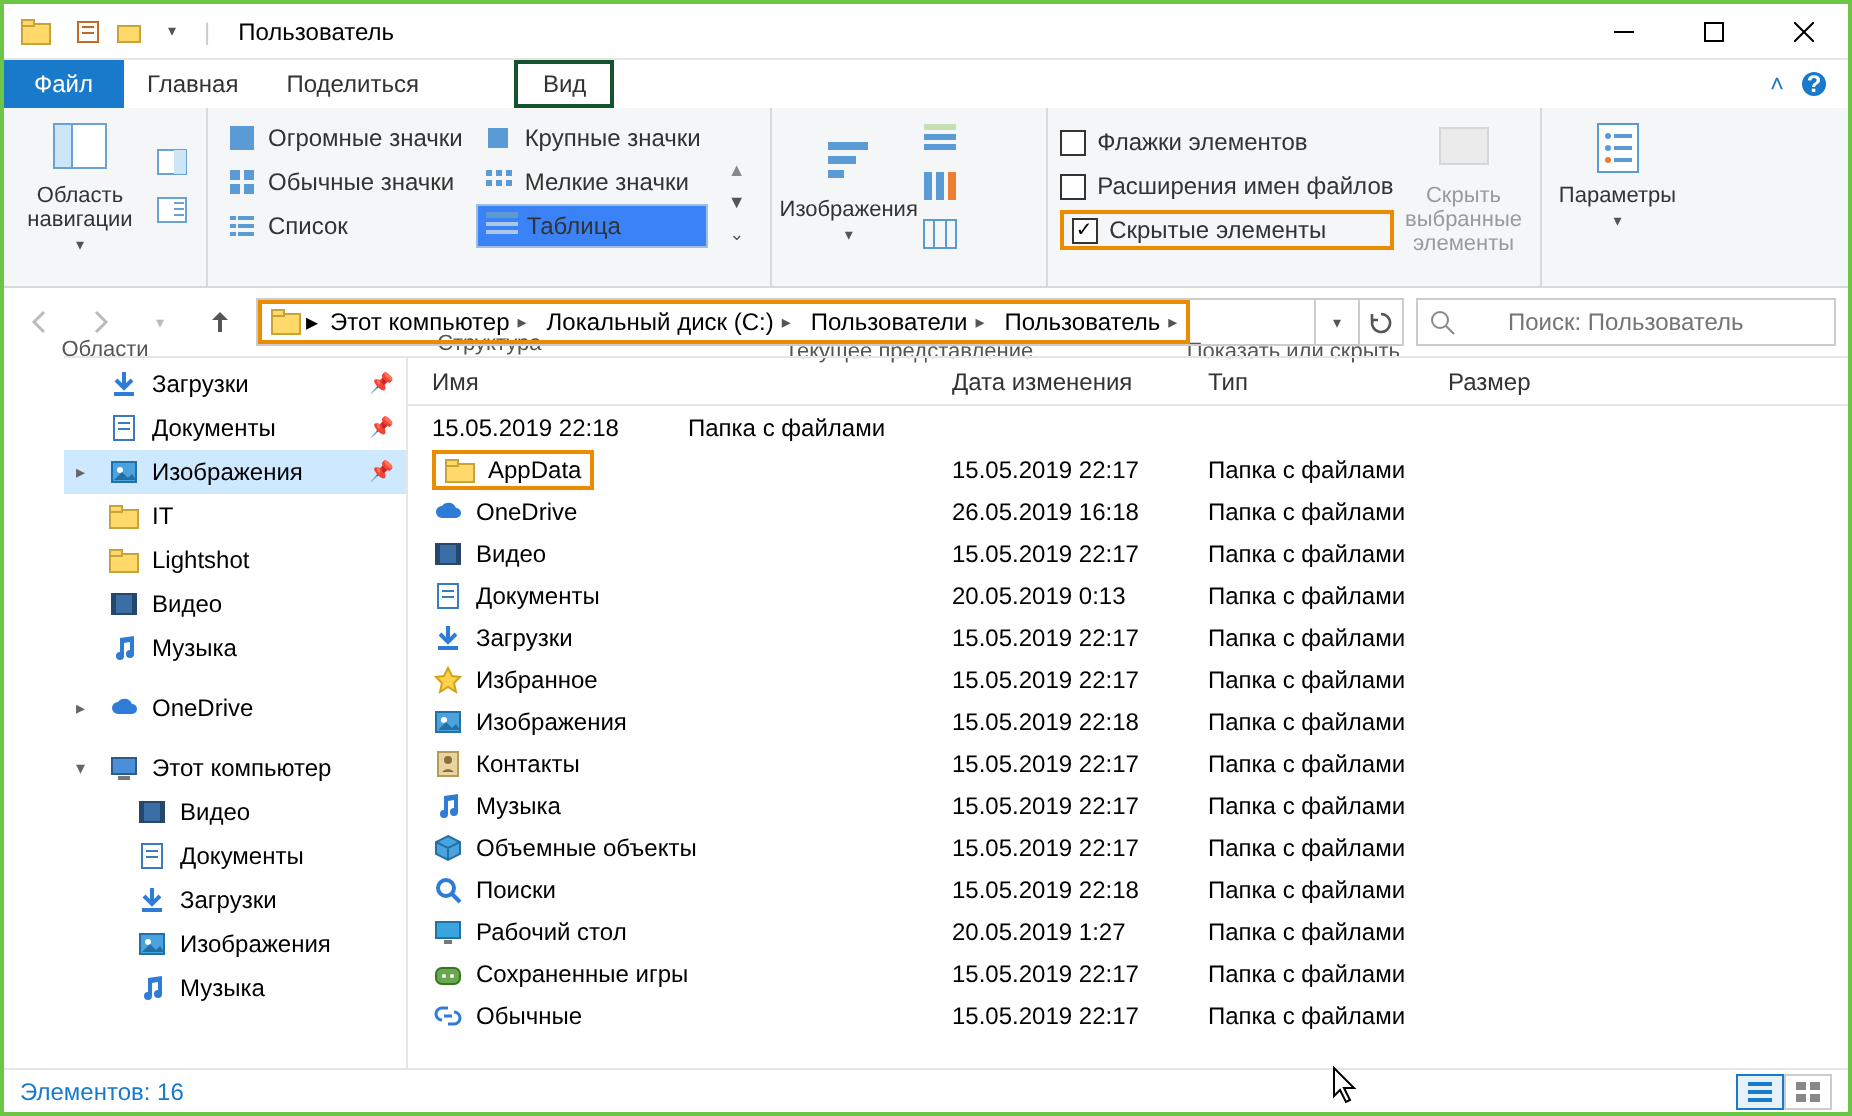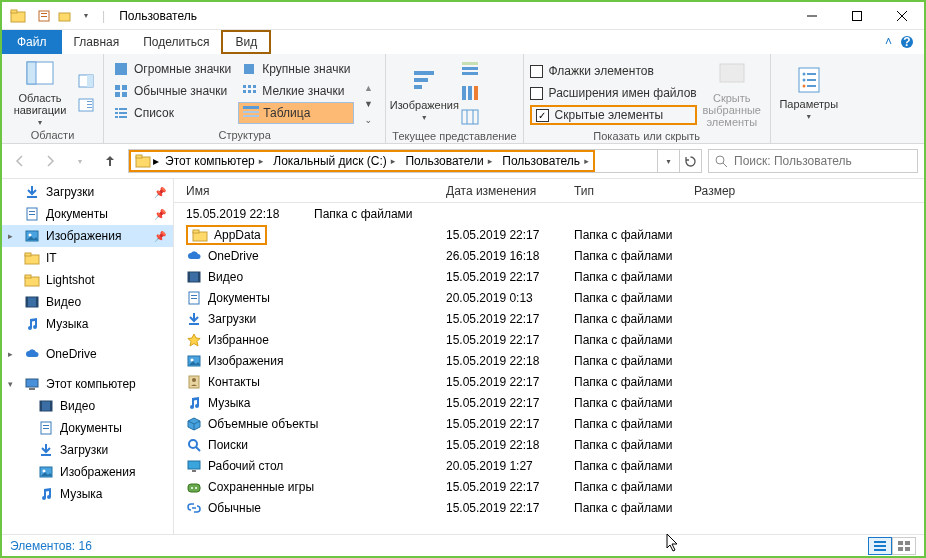--- a/index.html
+++ b/index.html
@@ -9,53 +9,53 @@
 .titlebar-left { display: flex; align-items: center; gap: 6px; padding-left: 6px; }
 .titlebar-qat { display: flex; gap: 1px; align-items: center; }
 .qat-btn { width: 20px; height: 20px; display: flex; align-items: center; justify-content: center; }
 .title-text { margin-left: 8px; font-size: 12px; color: #000; }
 .titlebar-right { margin-left: auto; display: flex; }
 .win-ctl { width: 45px; height: 28px; display: flex; align-items: center; justify-content: center; }
 
 .tabs { height: 24px; display: flex; align-items: stretch; background: #fff; }
 .tab { padding: 0 12px; display: flex; align-items: center; font-size: 12px; color: #333; position: relative; }
 .tab.file { background: #1979ca; color: #fff; padding: 0 15px; }
-.tab.active { border: 2px solid #a16207; }
+.tab.active { border: 2px solid #14532d; margin-left: 36px; }
 .tabs-right { margin-left: auto; display: flex; align-items: center; padding-right: 10px; gap: 8px; }
 
 .ribbon { display: flex; background: #f5f6f7; border-bottom: 1px solid #d9d9d9; height: 90px; }
-.ribbon-group { border-right: 1px solid #d9d9d9; padding: 4px 6px 2px 6px; display: flex; flex-direction: column; }
+.ribbon-group { border-right: 1px solid #d9d9d9; padding: 4px 6px 2px 6px; display: flex; flex-direction: column; gap: 40px; }
 .ribbon-group-content { flex: 1; display: flex; gap: 3px; }
 .ribbon-group-label { text-align: center; color: #555; font-size: 11px; padding-top: 2px; }
 .big-btn { display: flex; flex-direction: column; align-items: center; justify-content: center; width: 64px; gap: 2px; }
 .big-btn .lbl { text-align: center; font-size: 11px; line-height: 12px; color: #333; }
 .big-btn.disabled .lbl { color: #9a9a9a; }
 .small-row { display: flex; align-items: center; gap: 4px; height: 22px; padding: 0 4px; white-space: nowrap; font-size: 12px; color: #333; }
-.small-row.selected { border: 1px solid #a0bfe0; background: #fdba74; }
+.small-row.selected { border: 1px solid #a0bfe0; background: #3b82f6; }
 .layout-col { display: flex; flex-direction: column; }
 .check-row { display: flex; align-items: center; gap: 6px; height: 20px; font-size: 12px; color: #333; }
 .check-row.hl { border: 2px solid #ed8b00; padding: 0 4px; }
 .checkbox { width: 13px; height: 13px; border: 1px solid #333; display: inline-flex; align-items: center; justify-content: center; background: #fff; }
 .checkbox.checked::after { content: "\2713"; font-size: 10px; color: #000; }
 .mini-col { display: flex; flex-direction: column; gap: 2px; justify-content: center; }
 .mini-btn { width: 22px; height: 22px; display: flex; align-items: center; justify-content: center; }
 
 .addrBar { height: 34px; display: flex; align-items: center; gap: 6px; padding: 0 6px; }
 .nav-btn { width: 24px; height: 24px; display: flex; align-items: center; justify-content: center; color: #777; }
 .nav-btn.disabled { color: #bbb; }
 .addr-input { flex: 1; border: 1px solid #ccc; height: 24px; display: flex; align-items: center; position: relative; }
 .addr-crumbs { display: flex; align-items: center; padding-left: 4px; gap: 2px; height: 100%; border: 2px solid #ed8b00; }
 .crumb { display: flex; align-items: center; gap: 4px; padding: 0 4px; height: 100%; font-size: 12px; }
 .crumb .arr { color: #555; font-size: 9px; }
 .addr-right { margin-left: auto; display: flex; align-items: center; height: 100%; }
 .addr-btn { width: 22px; height: 100%; display: flex; align-items: center; justify-content: center; border-left: 1px solid #ccc; }
 .search-box { width: 210px; border: 1px solid #ccc; height: 24px; display: flex; align-items: center; padding: 0 6px; color: #888; gap: 6px; }
-.search-box input { border: none; outline: none; flex: 1; font-size: 12px; color: #888; background: transparent; }
-
-.body { flex: 1; display: flex; overflow: hidden; border-top: 1px solid #e5e5e5; }
+.search-box input { border: none; outline: none; flex: 1; font-size: 12px; color: #888; background: transparent; margin-left: 20px; }
+
+.body { flex: 1; display: flex; overflow: hidden; border-top: 1px solid #e5e5e5; margin-left: 30px; }
 .tree { width: 172px; border-right: 1px solid #e5e5e5; overflow-y: auto; padding-top: 2px; }
 .tree-item { display: flex; align-items: center; gap: 6px; height: 22px; padding-left: 22px; font-size: 12px; color: #000; position: relative; }
 .tree-item.selected { background: #cde8ff; }
 .tree-item .expander { position: absolute; left: 6px; font-size: 9px; color: #666; }
 .tree-item .pin { margin-left: auto; margin-right: 6px; color: #6a6a6a; font-size: 10px; }
 .tree-item.l2 { padding-left: 36px; }
 .tree-spacer { height: 8px; }
 
 .list { flex: 1; display: flex; flex-direction: column; position: relative; overflow: hidden; }
 .list-scroll { overflow-y: scroll; flex: 1; }

